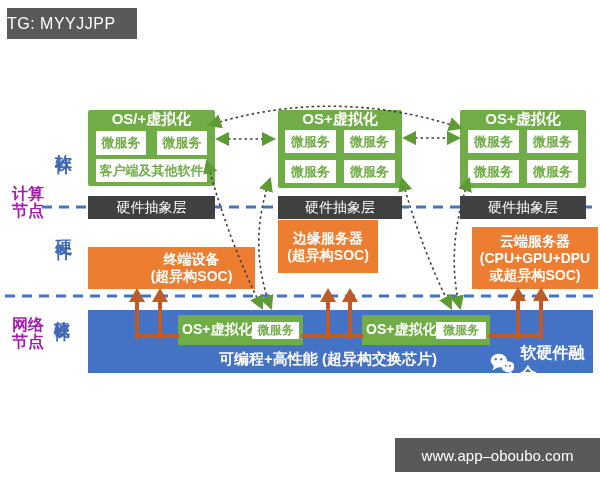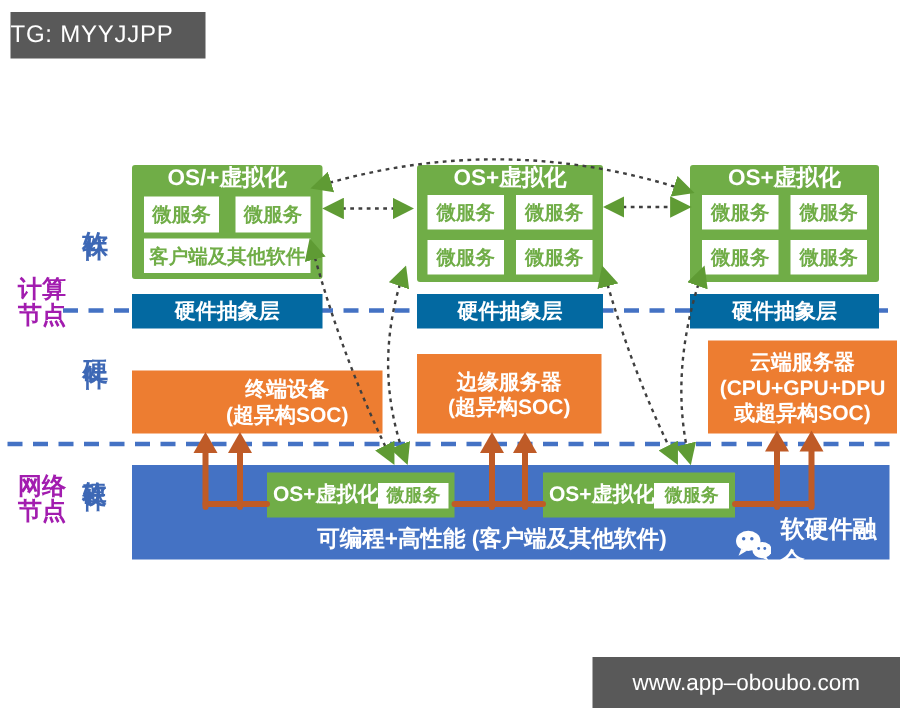--- a/index.html
+++ b/index.html
@@ -19,21 +19,21 @@
   .wm-bottom{left:395px;top:438px;width:205px;height:34px;font-size:15px;justify-content:center;}
 
   
   .vlabel{color:#3E68B5;font-weight:bold;font-size:17px;writing-mode:vertical-rl;text-orientation:upright;letter-spacing:4px;line-height:20px;}
   .nlabel{color:#a21caf;font-weight:bold;font-size:16px;line-height:17px;text-align:center;}
 
   
   .gbox{background:#70AD47;border-radius:2px;}
   .gtitle{color:#ffffff;font-weight:bold;font-size:15px;text-align:center;padding-top:0;height:18px;line-height:18px;}
   .wchip{position:absolute;background:#ffffff;color:#70AD47;font-weight:bold;font-size:13px;display:flex;align-items:center;justify-content:center;white-space:nowrap;}
-  .ybar{background:#0369a1;color:#ffffff;font-weight:bold;font-size:14px;display:flex;align-items:center;justify-content:center;}
+  .ybar{background:#404040;color:#ffffff;font-weight:normal;font-size:14px;display:flex;align-items:center;justify-content:center;}
   .obox{background:#ED7D31;color:#ffffff;font-size:14px;line-height:17px;font-weight:bold;display:flex;flex-direction:column;align-items:center;justify-content:center;text-align:center;}
 
   
   .netbox{left:88px;top:310px;width:505px;height:63px;background:#4472C4;}
   .ngbox{position:absolute;background:#70AD47;display:flex;align-items:center;justify-content:space-between;padding:0 4px;box-sizing:border-box;}
   .ngtitle{color:#ffffff;font-weight:bold;font-size:14px;white-space:nowrap;}
   .ngchip{background:#ffffff;color:#70AD47;font-weight:bold;font-size:12px;width:52px;height:17px;display:flex;align-items:center;justify-content:center;}
   .chiplabel{position:absolute;left:100px;top:40px;width:280px;text-align:center;color:#ffffff;font-weight:bold;font-size:15px;}
   .fusion{position:absolute;left:402px;top:33px;display:flex;align-items:center;gap:6px;color:#ffffff;font-weight:bold;font-size:16px;}
 
@@ -77,21 +77,21 @@
     </div>
 
     <div class="abs gbox" style="left:278px;top:110px;width:124px;height:78px;">
       <div class="gtitle">OS+虚拟化</div>
       <div class="wchip" style="left:7px;top:20px;width:51px;height:23px;">微服务</div>
       <div class="wchip" style="left:66px;top:20px;width:51px;height:23px;">微服务</div>
       <div class="wchip" style="left:7px;top:50px;width:51px;height:23px;">微服务</div>
       <div class="wchip" style="left:66px;top:50px;width:51px;height:23px;">微服务</div>
     </div>
     <div class="abs ybar" style="left:278px;top:196px;width:124px;height:23px;">硬件抽象层</div>
-    <div class="abs obox" style="left:278px;top:236px;width:123px;height:53px;">
+    <div class="abs obox" style="left:278px;top:220px;width:100px;height:53px;">
       <span>边缘服务器</span>
       <span>(超异构SOC)</span>
     </div>
 
     <div class="abs gbox" style="left:460px;top:110px;width:126px;height:78px;">
       <div class="gtitle">OS+虚拟化</div>
       <div class="wchip" style="left:8px;top:20px;width:51px;height:23px;">微服务</div>
       <div class="wchip" style="left:67px;top:20px;width:51px;height:23px;">微服务</div>
       <div class="wchip" style="left:8px;top:50px;width:51px;height:23px;">微服务</div>
       <div class="wchip" style="left:67px;top:50px;width:51px;height:23px;">微服务</div>
@@ -105,21 +105,21 @@
 
     <div class="abs netbox">
       <div class="ngbox" style="left:90px;top:5px;width:125px;height:30px;">
         <span class="ngtitle">OS+虚拟化</span>
         <span class="ngchip">微服务</span>
       </div>
       <div class="ngbox" style="left:274px;top:5px;width:128px;height:30px;">
         <span class="ngtitle">OS+虚拟化</span>
         <span class="ngchip">微服务</span>
       </div>
-      <div class="chiplabel">可编程+高性能 (客户端及其他软件)</div>
+      <div class="chiplabel">可编程+高性能 (超异构交换芯片)</div>
       <div class="fusion">
         <svg width="27" height="24" viewBox="0 0 36 32">
           <ellipse cx="13" cy="11" rx="12" ry="10" fill="#ffffff"></ellipse>
           <polygon points="6,19 3.5,25.5 12,20.5" fill="#ffffff"></polygon>
           <circle cx="8.5" cy="9" r="1.7" fill="#4472C4"></circle>
           <circle cx="16.5" cy="9" r="1.7" fill="#4472C4"></circle>
           <ellipse cx="26.5" cy="20" rx="9.5" ry="8" fill="#ffffff"></ellipse>
           <polygon points="30.5,26.5 33.5,31 26.5,27.5" fill="#ffffff"></polygon>
           <circle cx="23.2" cy="18.5" r="1.4" fill="#4472C4"></circle>
           <circle cx="29.2" cy="18.5" r="1.4" fill="#4472C4"></circle>

